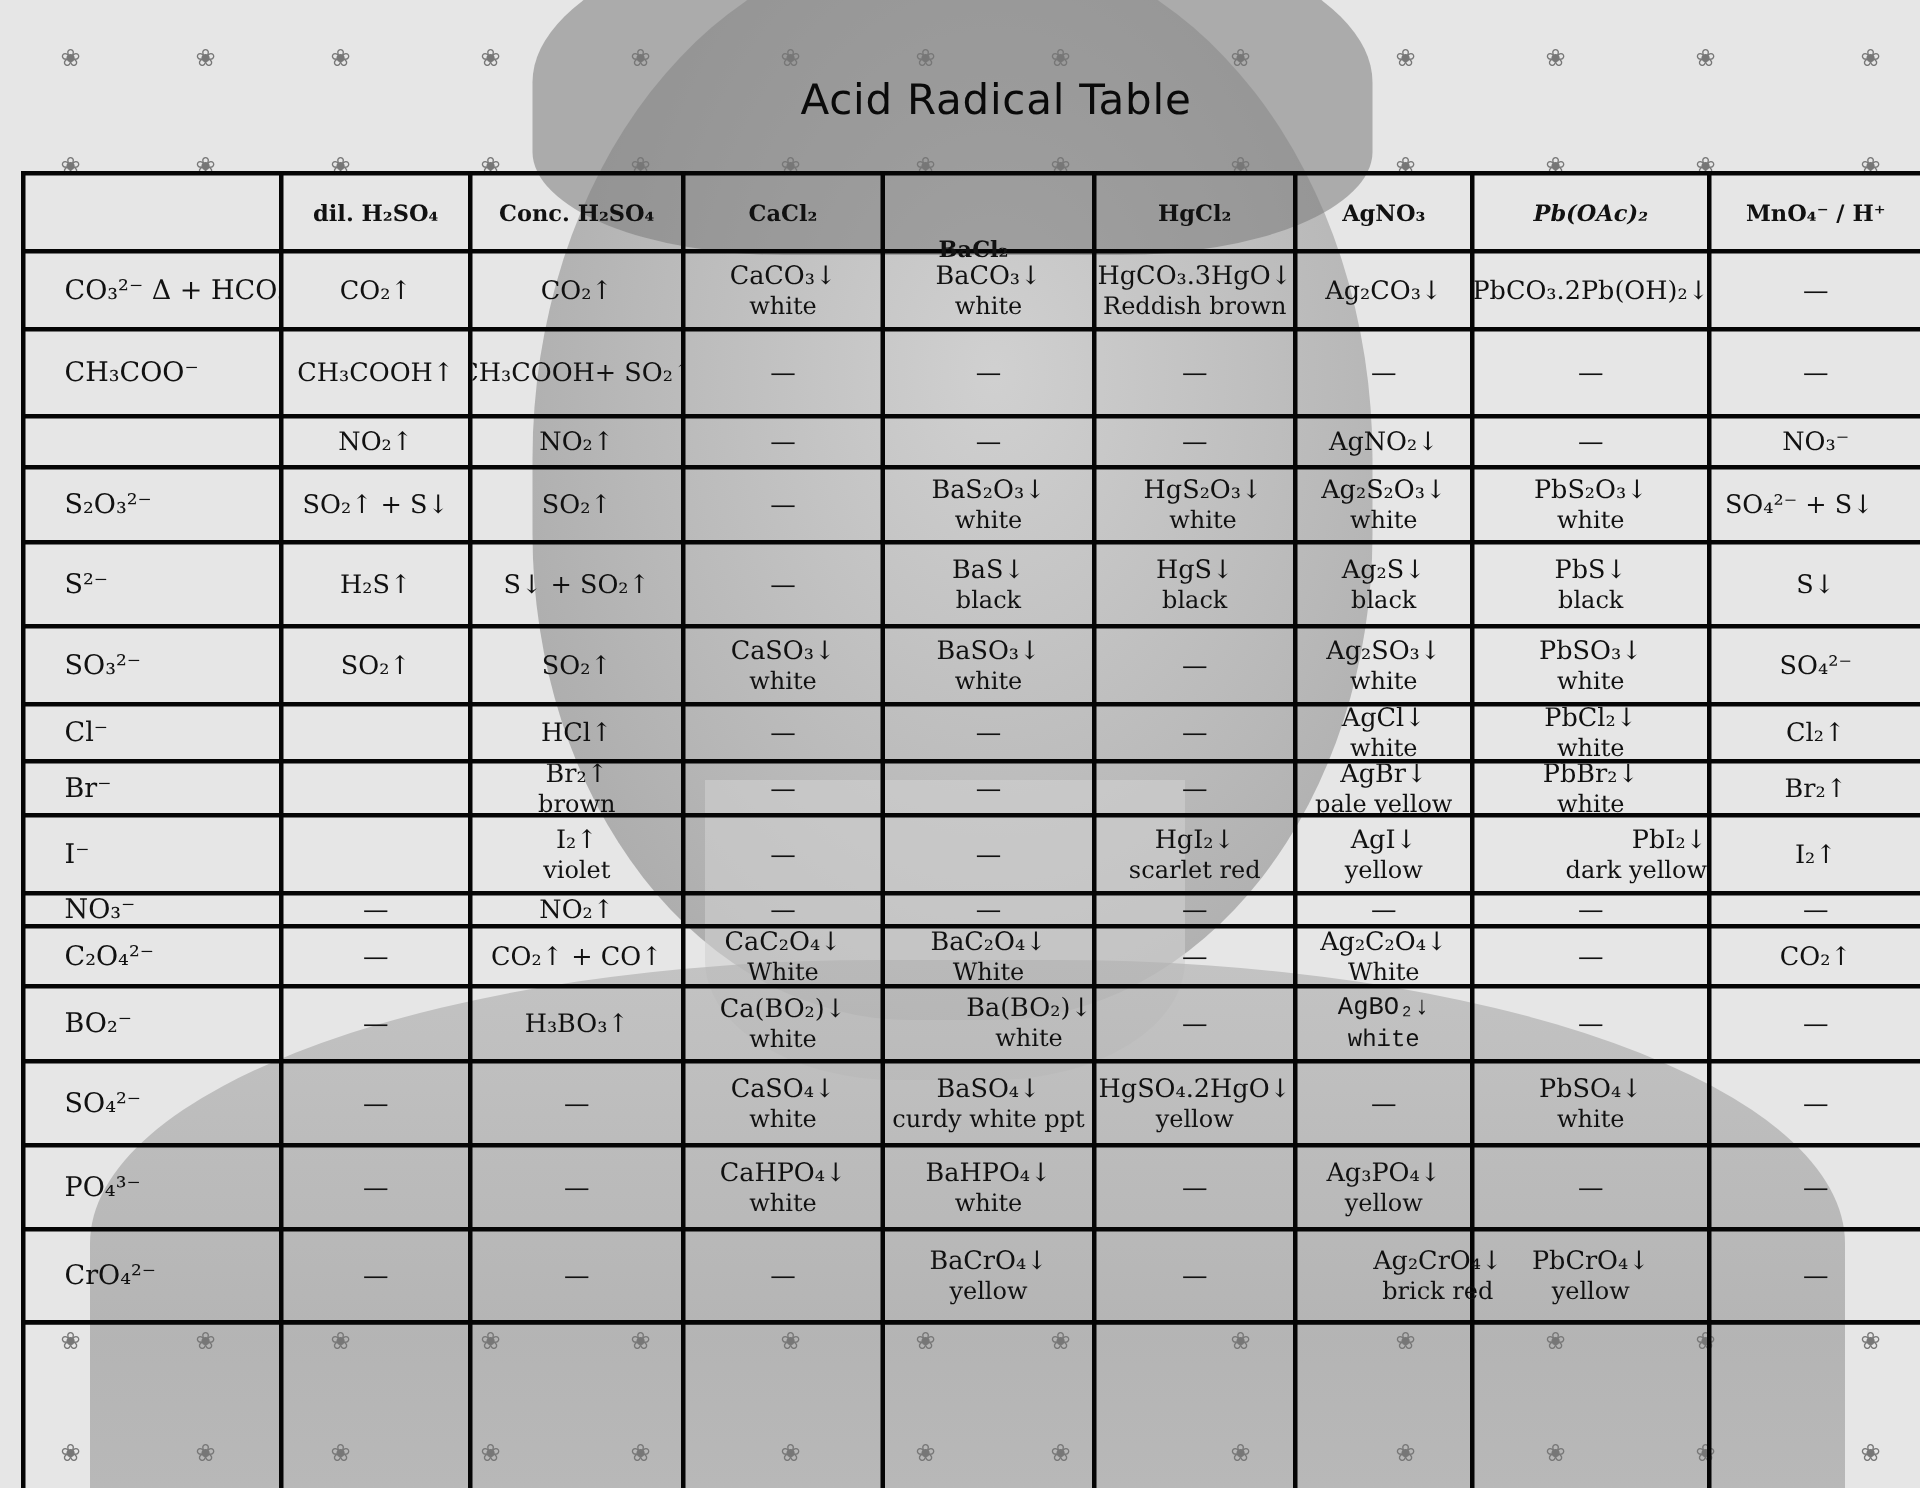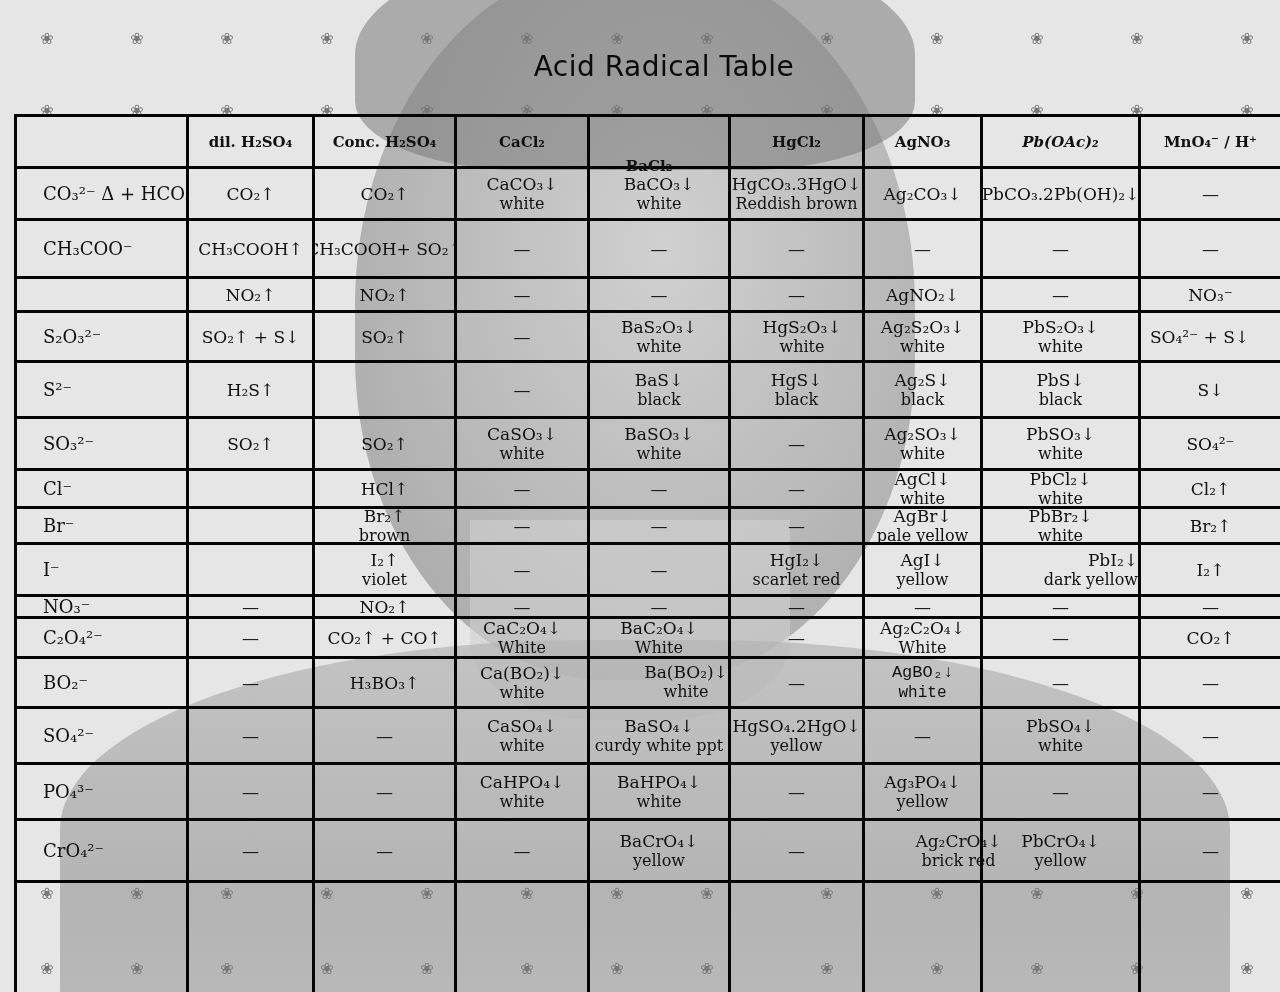--- a/index.html
+++ b/index.html
@@ -259,20 +259,23 @@
       <span>PbS₂O₃↓</span>
       <span class="sub">white</span>
     </div>
     <div class="cell" style="left: 1127px; width: 117px; top: 203px; height: 47px;">
       <span>SO₄²⁻ + S↓</span>
     </div>
     <div class="cell rad" style="left: 3px; width: 169px; top: 253px; height: 53px;">S²⁻</div>
     <div class="cell" style="left: 175px; width: 123px; top: 253px; height: 53px;">
       <span>H₂S↑</span>
     </div>
+    <div class="cell" style="left: 301px; width: 139px; top: 253px; height: 53px;">
+      <span>S↓ + SO₂↑</span>
+    </div>
     <div class="cell" style="left: 443px; width: 130px; top: 253px; height: 53px;">
       <span>—</span>
     </div>
     <div class="cell" style="left: 576px; width: 138px; top: 253px; height: 53px;">
       <span>BaS↓</span>
       <span class="sub">black</span>
     </div>
     <div class="cell" style="left: 717px; width: 131px; top: 253px; height: 53px;">
       <span>HgS↓</span>
       <span class="sub">black</span>

